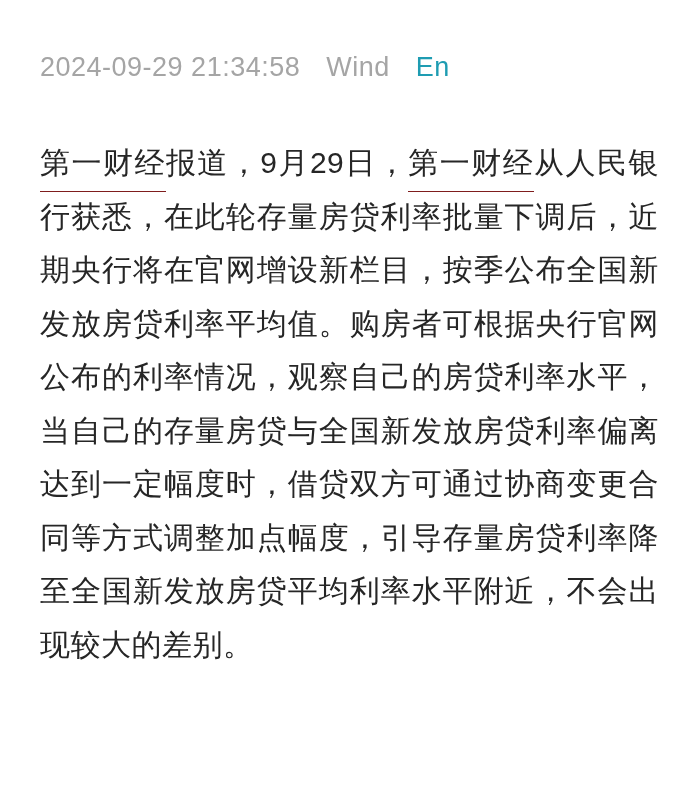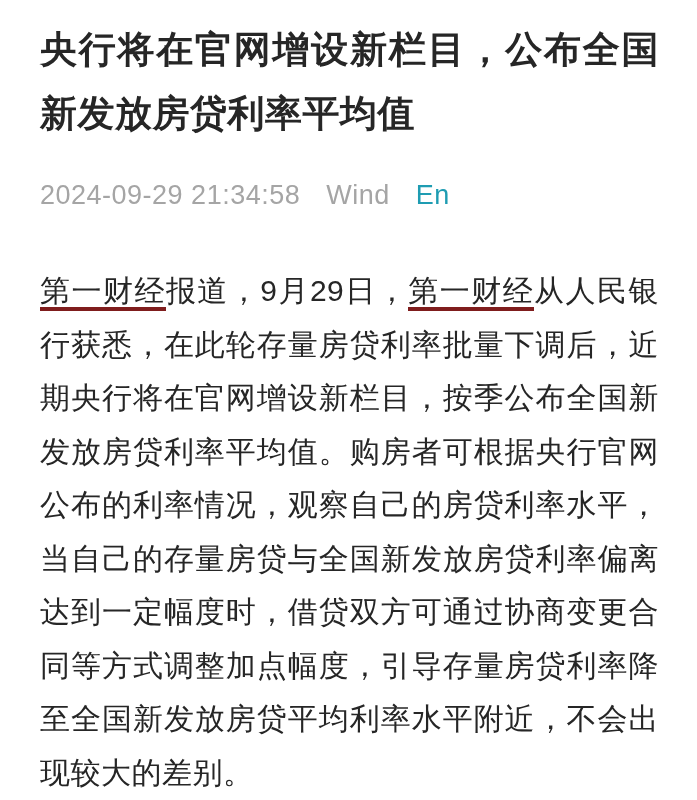--- a/index.html
+++ b/index.html
@@ -39,30 +39,29 @@
     margin: 52px 0 0 0;
     font-size: 30px;
     line-height: 53.5px;
     color: #262626;
     text-align: justify;
     text-justify: inter-ideograph;
     letter-spacing: 0.5px;
   }
   .inline-link {
     color: #262626;
-    border-bottom: 4px solid #7f1d1d;
-    padding-bottom: 0;
+    border-bottom: 1px solid #7f1d1d;
+    padding-bottom: 12px;
     cursor: pointer;
   }
 </style>
 </head>
 <body>
 
 <div class="article">
-  <h1 class="article-title">央行将在官网增设新栏目，公布全国新发放房贷利率平均值</h1>
 
   <div class="article-meta">
     <span class="meta-item">2024-09-29 21:34:58</span>
     <span class="meta-item">Wind</span>
     <span class="lang-toggle">En</span>
   </div>
 
   <p class="article-body"><span class="inline-link">第一财经</span><span>报道，9月29日，</span><span class="inline-link">第一财经</span><span>从人民银行获悉，在此轮存量房贷利率批量下调后，近期央行将在官网增设新栏目，按季公布全国新发放房贷利率平均值。购房者可根据央行官网公布的利率情况，观察自己的房贷利率水平，当自己的存量房贷与全国新发放房贷利率偏离达到一定幅度时，借贷双方可通过协商变更合同等方式调整加点幅度，引导存量房贷利率降至全国新发放房贷平均利率水平附近，不会出现较大的差别。</span></p>
 </div>
 

